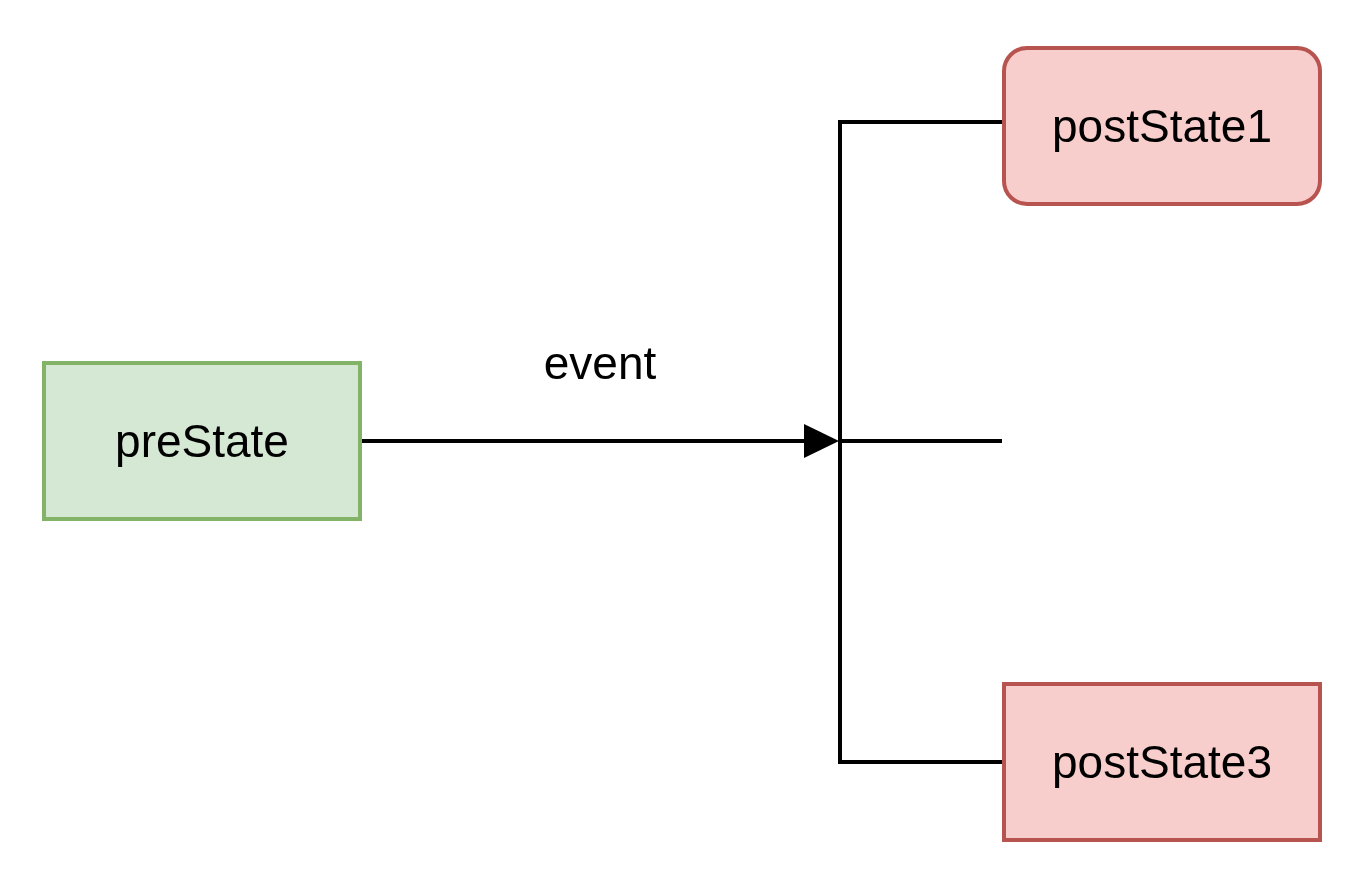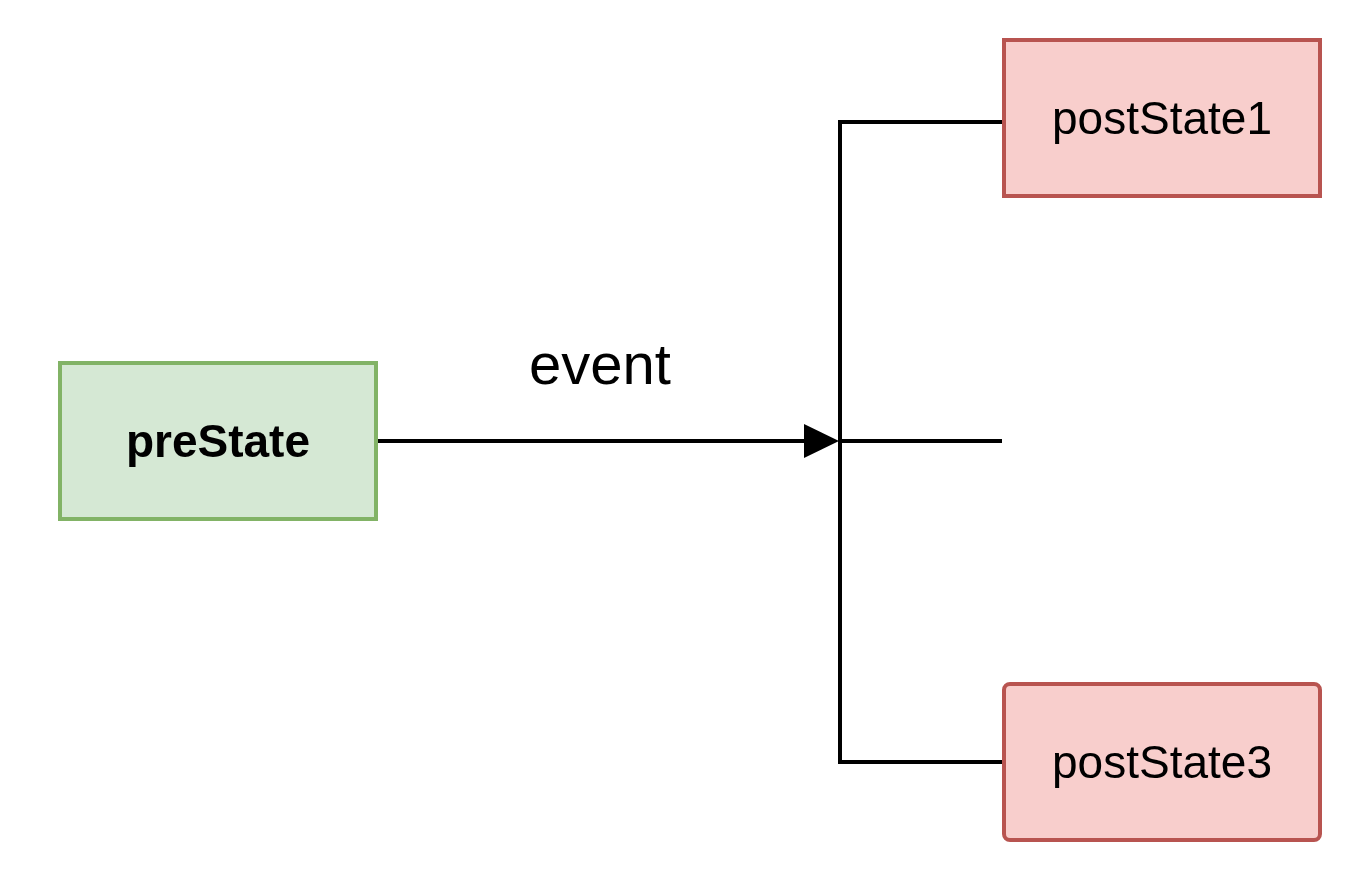--- a/index.html
+++ b/index.html
@@ -35,27 +35,27 @@
     box-sizing: border-box;
     display: flex;
     align-items: center;
     justify-content: center;
   }
   .node-label {
     font-size: 46px;
     color: #000000;
     white-space: nowrap;
   }
-  .node-prestate   { left: 58px;   top: 361px; font-weight: bold; }
-  .node-poststate1 { left: 1002px; top: 38px;  }
+  .node-prestate   { left: 42px;   top: 361px; }
+  .node-poststate1 { left: 1002px; top: 46px; border-radius: 25px;  }
   .node-poststate2 { left: 1002px; top: 362px; }
   .node-poststate3 { left: 1002px; top: 682px; }
   .edge-label {
     position: absolute;
-    font-size: 58px;
+    font-size: 46px;
     color: #000000;
     transform: translate(-50%, -50%);
     white-space: nowrap;
   }
   .edge-label-event {
     left: 600px;
     top: 363px;
   }
   .edge-label-hook {
     left: 601px;
@@ -80,20 +80,20 @@
 
   <div class="node node-prestate" style="background-color: rgb(213, 232, 212); border-color: rgb(130, 179, 102);">
     <span class="node-label" style="color: rgb(0, 0, 0);">preState</span>
   </div>
 
   <div class="node node-poststate1" style="background-color: rgb(248, 206, 204); border-color: rgb(184, 84, 80);">
     <span class="node-label" style="color: rgb(0, 0, 0);">postState1</span>
   </div>
 
 
-  <div class="node node-poststate3" style="background-color: rgb(248, 206, 204); border-color: rgb(184, 84, 80); border-radius: 8px;">
+  <div class="node node-poststate3" style="background-color: rgb(248, 206, 204); border-color: rgb(184, 84, 80);">
     <span class="node-label" style="color: rgb(0, 0, 0);">postState3</span>
   </div>
 
   <div class="edge-label edge-label-event" style="color: rgb(0, 0, 0);">event</div>
 
 
 </div>
 
 </body></html>

